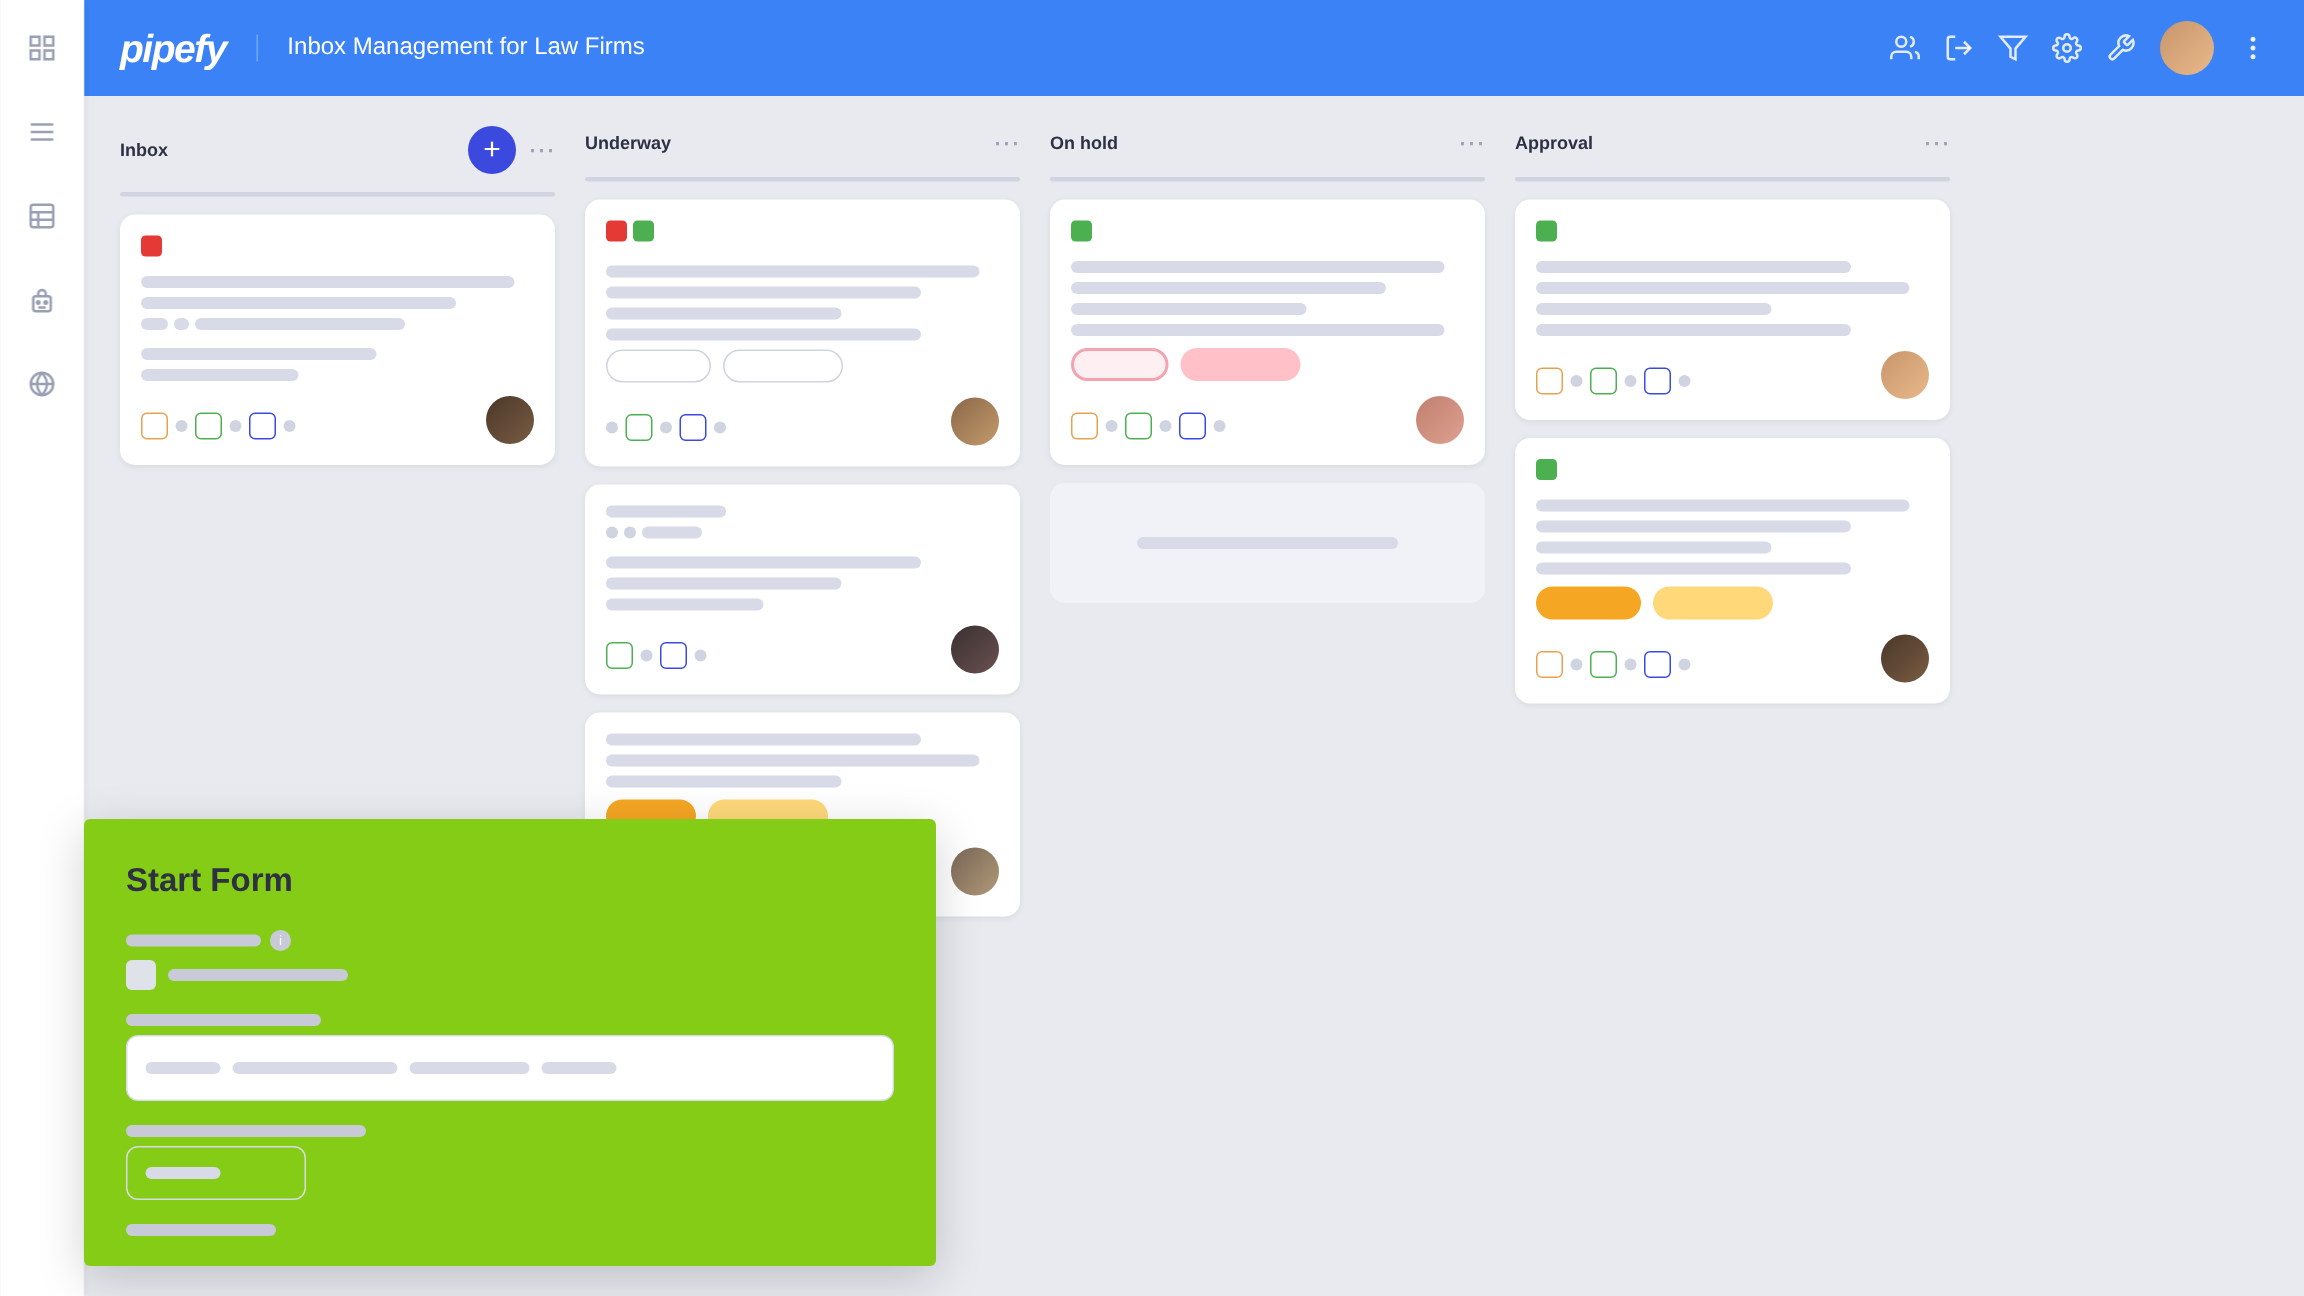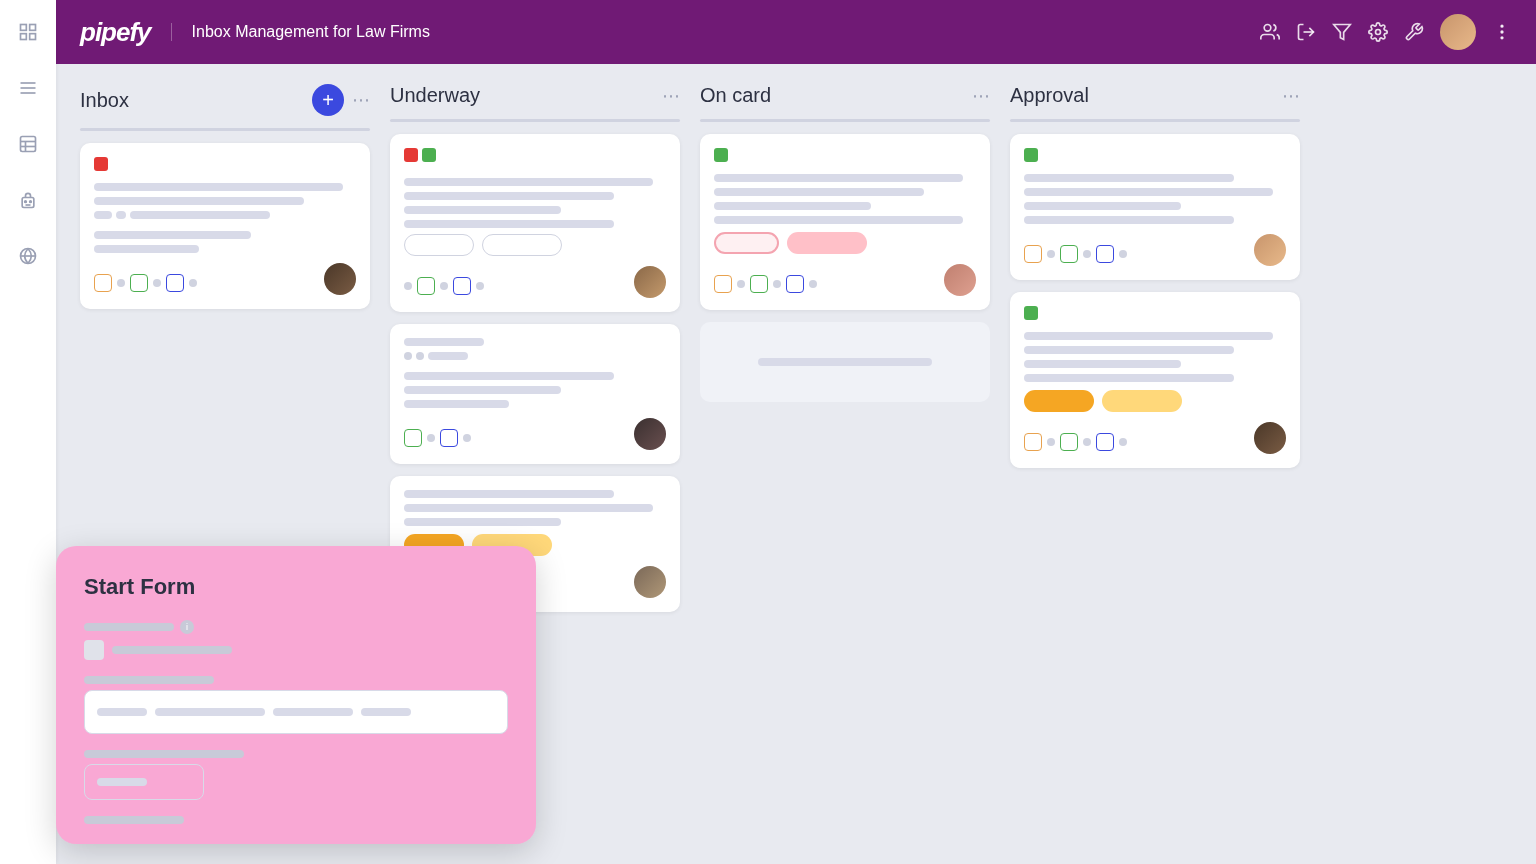--- a/index.html
+++ b/index.html
@@ -39,21 +39,21 @@
     
     .main {
       margin-left: 56px;
       display: flex;
       flex-direction: column;
       height: 100%;
     }
 
     
     .header {
-      background: #701a75;
+      background: #3b82f6;
       display: flex;
       align-items: center;
       padding: 0 24px;
       height: 64px;
       justify-content: space-between;
       flex-shrink: 0;
     }
     .header-left {
       display: flex;
       align-items: center;
@@ -113,22 +113,22 @@
       width: 290px;
       flex-shrink: 0;
     }
     .column-header {
       display: flex;
       align-items: center;
       margin-bottom: 12px;
       gap: 8px;
     }
     .column-title {
-      font-size: 20px;
-      font-weight: 400;
+      font-size: 12px;
+      font-weight: 700;
       color: #2d3142;
       flex: 1;
     }
     .add-btn {
       width: 32px; height: 32px;
       border-radius: 50%;
       background: #3b49df;
       color: #fff;
       border: none;
       font-size: 20px;
@@ -240,23 +240,23 @@
     
     .modal-overlay {
       position: absolute;
       left: 56px;
       top: 64px;
       width: 480px;
       height: calc(100% - 64px);
       z-index: 100;
     }
     .modal {
-      background: #f9a8d4;
-      border-radius: 20px;
-      width: 480px;
+      background: #84cc16;
+      border-radius: 4px;
+      width: 568px;
       box-shadow: 0 8px 32px rgba(0,0,0,0.18);
       overflow: hidden;
       position: absolute;
       bottom: 20px;
       left: 0;
     }
     .modal-body {
       padding: 28px 28px 20px;
     }
     .modal-title {
@@ -566,21 +566,21 @@
             <div class="icon-box icon-box-blue"></div>
             <div class="dot"></div>
           </div>
           <div class="card-avatar av-male2"></div>
         </div>
       </div>
     </div>
 
     <div class="column">
       <div class="column-header">
-        <div class="column-title">On card</div>
+        <div class="column-title">On hold</div>
         <span class="col-menu-icon">⋯</span>
       </div>
       <div class="column-underline underline-onhold"></div>
 
       <div class="card">
         <div class="card-tag" style="background:#4caf50;"></div>
         <div class="card-line card-line-long"></div>
         <div class="card-line card-line-medium"></div>
         <div class="card-line card-line-short"></div>
         <div class="card-line card-line-long"></div>

